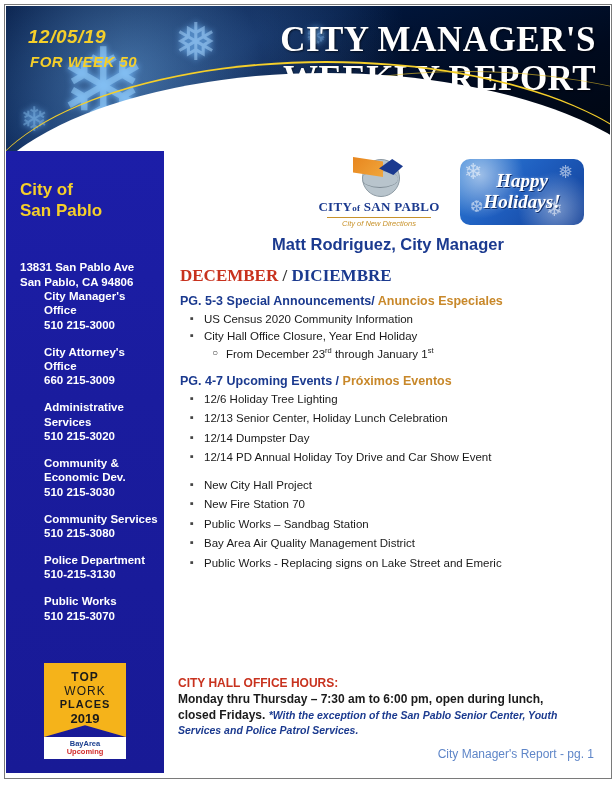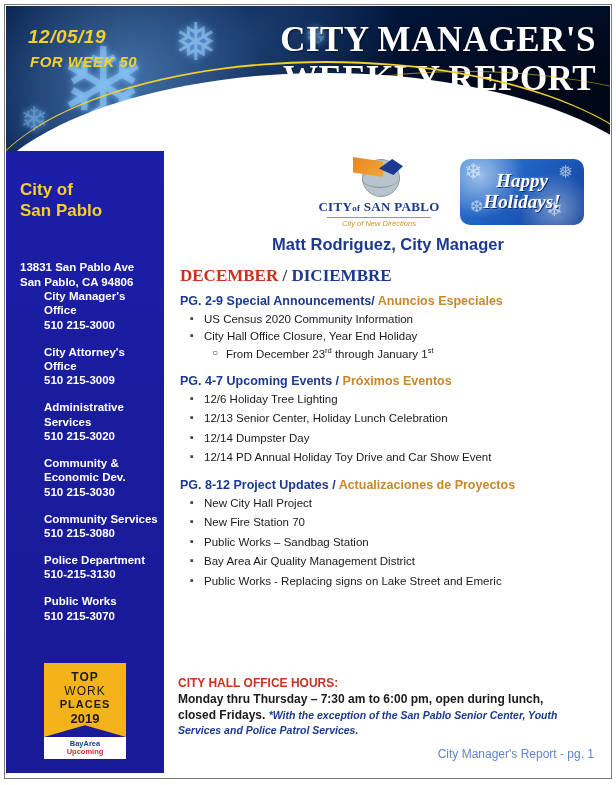--- a/index.html
+++ b/index.html
@@ -468,21 +468,21 @@
       <div>San Pablo, CA 94806</div>
     </div>
 
     <div class="sb-list">
       <div class="sb-item">
         <div class="name">City Manager's Office</div>
         <div class="phone">510 215-3000</div>
       </div>
       <div class="sb-item">
         <div class="name">City Attorney's Office</div>
-        <div class="phone">510 215-3009</div>
+        <div class="phone">660 215-3009</div>
       </div>
       <div class="sb-item">
         <div class="name">Administrative Services</div>
         <div class="phone">510 215-3020</div>
       </div>
       <div class="sb-item">
         <div class="name">Community &amp; Economic Dev.</div>
         <div class="phone">510 215-3030</div>
       </div>
       <div class="sb-item">
@@ -544,21 +544,21 @@
 
     <div class="mgr-name">Matt Rodriguez, City Manager</div>
 
     <div class="month">
       <span class="en">DECEMBER</span>
       <span class="sep">/</span>
       <span class="es">DICIEMBRE</span>
     </div>
 
     <div class="sec-head">
-      <span class="en">PG. 2-9 Special Announcements/</span>
+      <span class="en">PG. 5-3 Special Announcements/</span>
       <span class="es">Anuncios Especiales</span>
     </div>
     <ul class="bullets tight">
       <li>
         <span>US Census 2020 Community Information</span>
       </li>
       <li>
         <span>City Hall Office Closure, Year End Holiday</span>
         <ul class="sub">
           <li><span>From December 23</span><sup>rd</sup><span> through January 1</span><sup>st</sup></li>
@@ -570,24 +570,20 @@
       <span class="en">PG. 4-7 Upcoming Events /</span>
       <span class="es">Próximos Eventos</span>
     </div>
     <ul class="bullets">
       <li><span>12/6 Holiday Tree Lighting</span></li>
       <li><span>12/13 Senior Center, Holiday Lunch Celebration</span></li>
       <li><span>12/14 Dumpster Day</span></li>
       <li><span>12/14 PD Annual Holiday Toy Drive and Car Show Event</span></li>
     </ul>
 
-    <div class="sec-head">
-      <span class="en">PG. 8-12 Project Updates /</span>
-      <span class="es">Actualizaciones de Proyectos</span>
-    </div>
     <ul class="bullets">
       <li><span>New City Hall Project</span></li>
       <li><span>New Fire Station 70</span></li>
       <li><span>Public Works – Sandbag Station</span></li>
       <li><span>Bay Area Air Quality Management District</span></li>
       <li><span>Public Works - Replacing signs on Lake Street and Emeric</span></li>
     </ul>
 
     <div class="hours-block">
       <div class="hours-title">CITY HALL OFFICE HOURS:</div>

